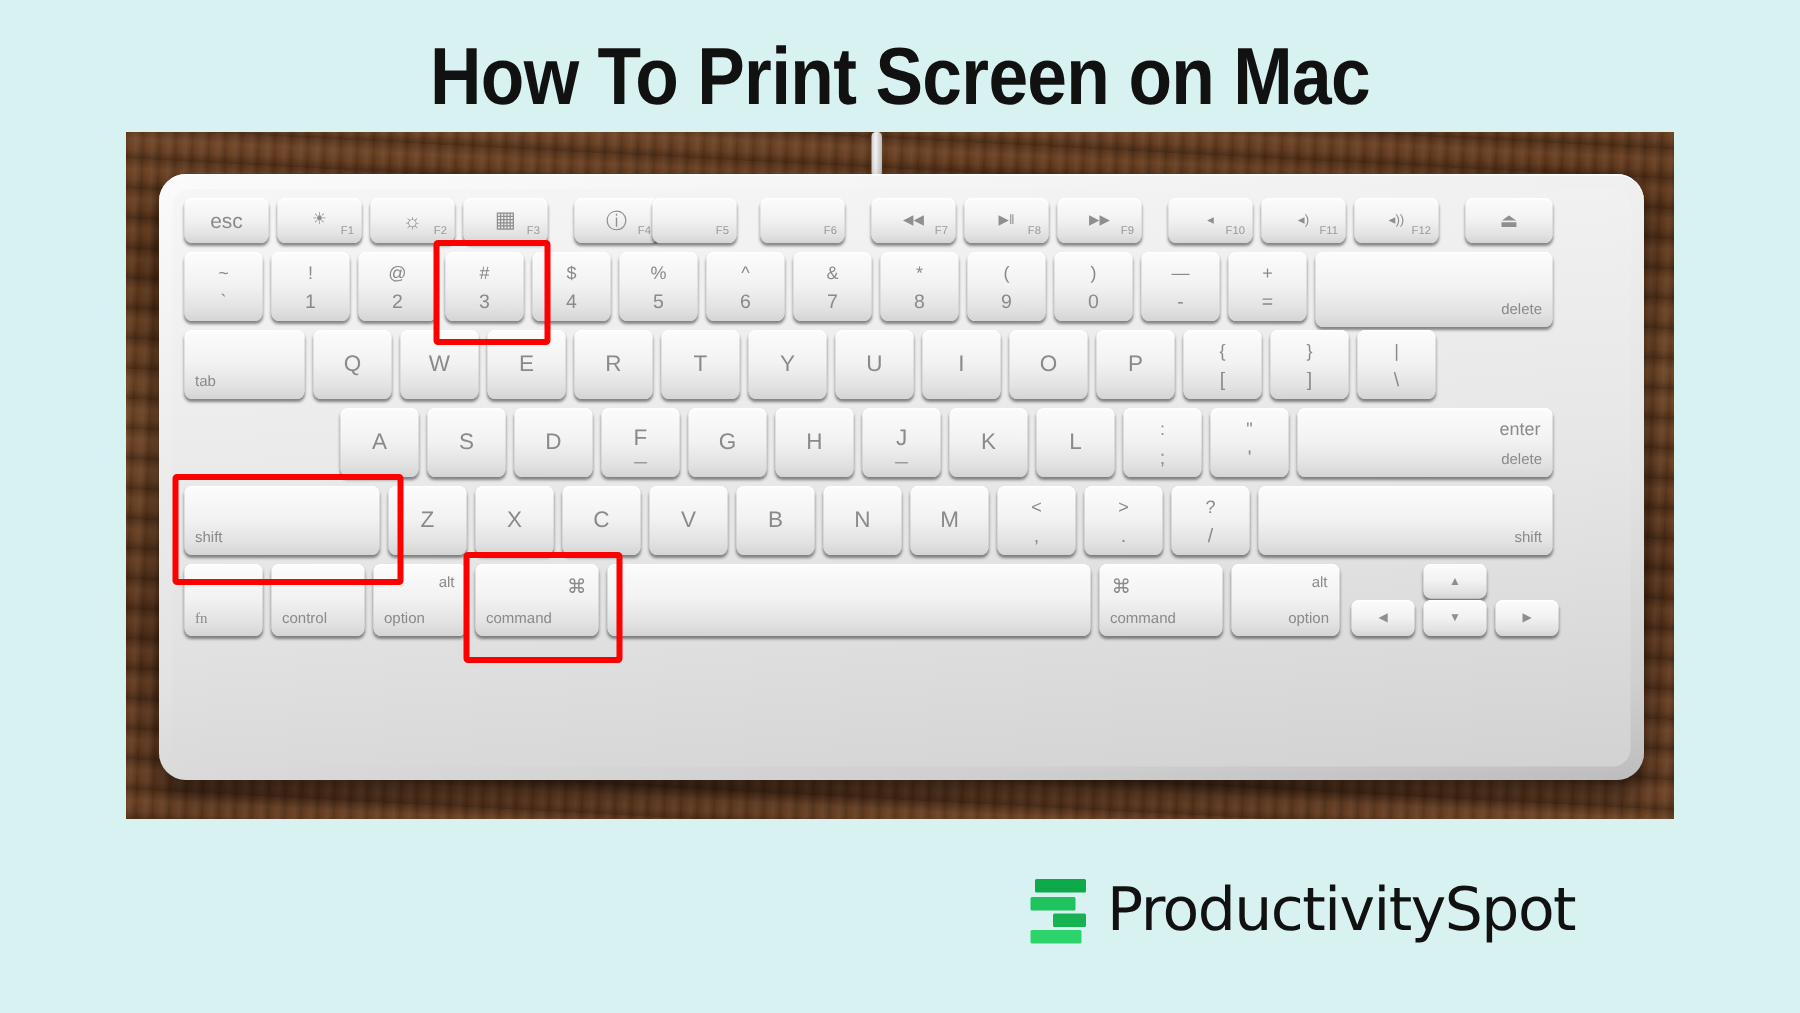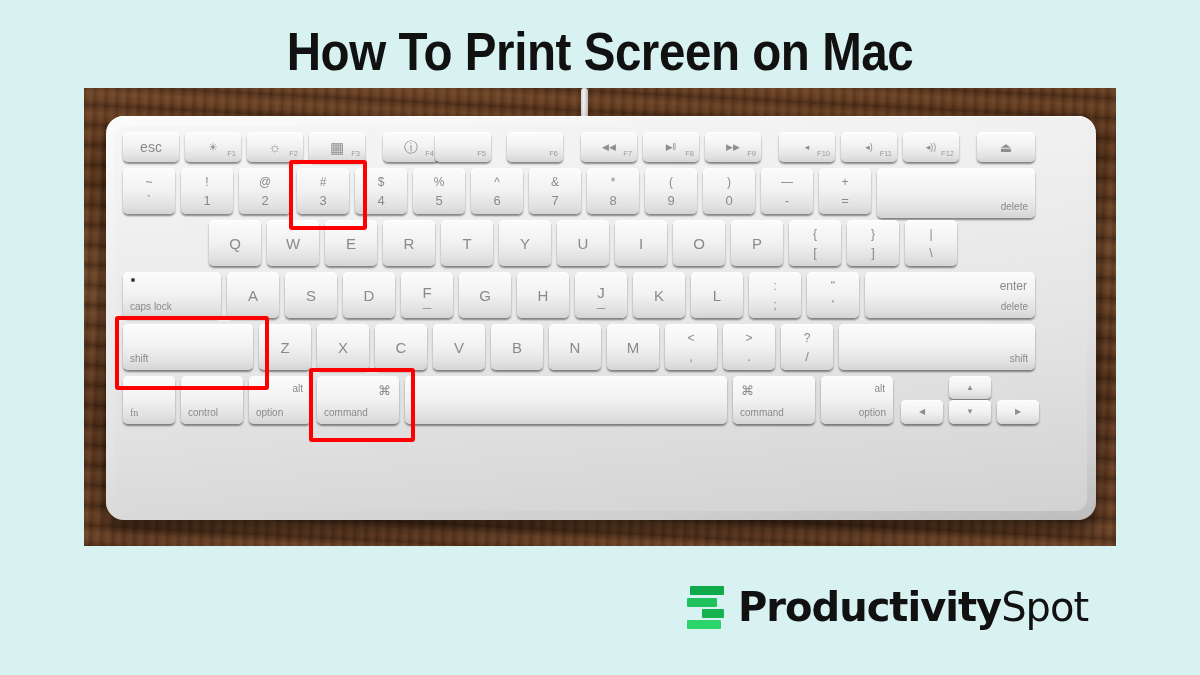--- a/index.html
+++ b/index.html
@@ -106,21 +106,21 @@
   .logo-mark{position:relative;width:42px;height:48px;}
   .logo-mark i{position:absolute;display:block;border-radius:1px;}
   .bar1{left:8px;top:3px;width:34px;height:9px;background:#0eaa4a;}
   .bar2{left:5px;top:15px;width:30px;height:9px;background:#1fc25c;}
   .bar3{left:20px;top:26px;width:22px;height:9px;background:#17b352;}
   .bar4{left:5px;top:37px;width:34px;height:9px;background:#2dd46b;}
   .logo-text{
     font-size:40px;color:#111111;letter-spacing:-1px;white-space:nowrap;
     font-family:"DejaVu Sans","Liberation Sans",sans-serif;
   }
-  .logo-text b{font-weight:bold;}
+  .logo-text b{font-weight:normal;}
   .logo-text span{font-weight:normal;}
 </style>
 </head>
 <body>
 
 <div class="title">How To Print Screen on Mac</div>
 
 <div class="photo">
   <div class="wood-grain"></div>
   <div class="cable"></div>
@@ -230,20 +230,23 @@
         <span class="lbl bot">-</span>
       </div>
       <div class="key" style="left:704px;top:42px;width:52px;height:46px;">
         <span class="lbl top">+</span>
         <span class="lbl bot">=</span>
       </div>
       <div class="key" style="left:762px;top:42px;width:158px;height:50px;">
         <span class="lbl br">delete</span>
       </div>
 
+      <div class="key" style="left:8px;top:94px;width:80px;height:46px;">
+        <span class="lbl bl">tab</span>
+      </div>
       <div class="key" style="left:94px;top:94px;width:52px;height:46px;">
         <span class="lbl ctr" style="font-size:15px;">Q</span>
       </div>
       <div class="key" style="left:152px;top:94px;width:52px;height:46px;">
         <span class="lbl ctr" style="font-size:15px;">W</span>
       </div>
       <div class="key" style="left:210px;top:94px;width:52px;height:46px;">
         <span class="lbl ctr" style="font-size:15px;">E</span>
       </div>
       <div class="key" style="left:268px;top:94px;width:52px;height:46px;">
@@ -273,24 +276,20 @@
       </div>
       <div class="key" style="left:732px;top:94px;width:52px;height:46px;">
         <span class="lbl top">}</span>
         <span class="lbl bot">]</span>
       </div>
       <div class="key" style="left:790px;top:94px;width:52px;height:46px;">
         <span class="lbl top">|</span>
         <span class="lbl bot">\</span>
       </div>
 
-      <div class="key" style="left:8px;top:146px;width:98px;height:46px;">
-        <span class="capsdot"></span>
-        <span class="lbl bl">caps lock</span>
-      </div>
       <div class="key" style="left:112px;top:146px;width:52px;height:46px;">
         <span class="lbl ctr" style="font-size:15px;">A</span>
       </div>
       <div class="key" style="left:170px;top:146px;width:52px;height:46px;">
         <span class="lbl ctr" style="font-size:15px;">S</span>
       </div>
       <div class="key" style="left:228px;top:146px;width:52px;height:46px;">
         <span class="lbl ctr" style="font-size:15px;">D</span>
       </div>
       <div class="key" style="left:286px;top:146px;width:52px;height:46px;">

